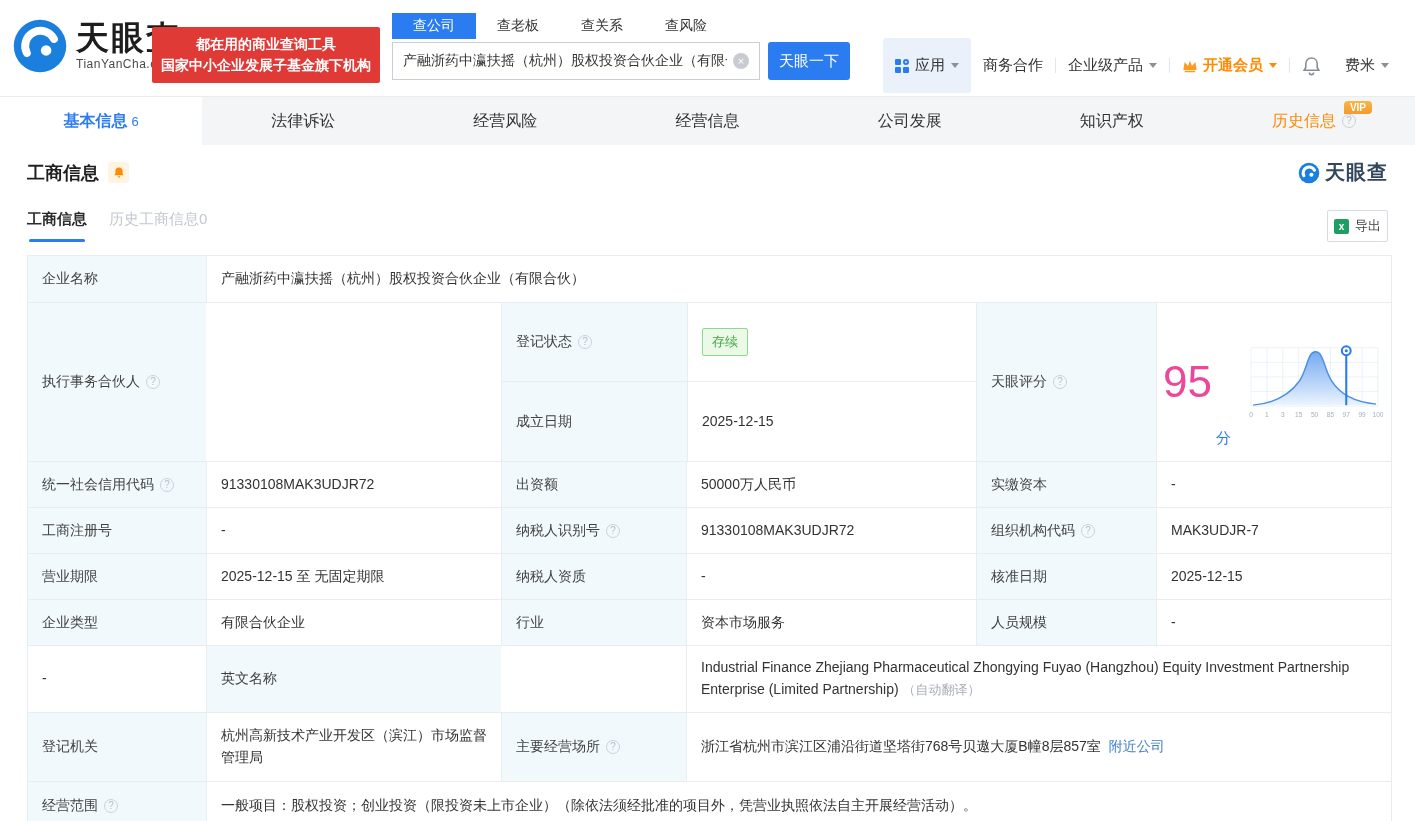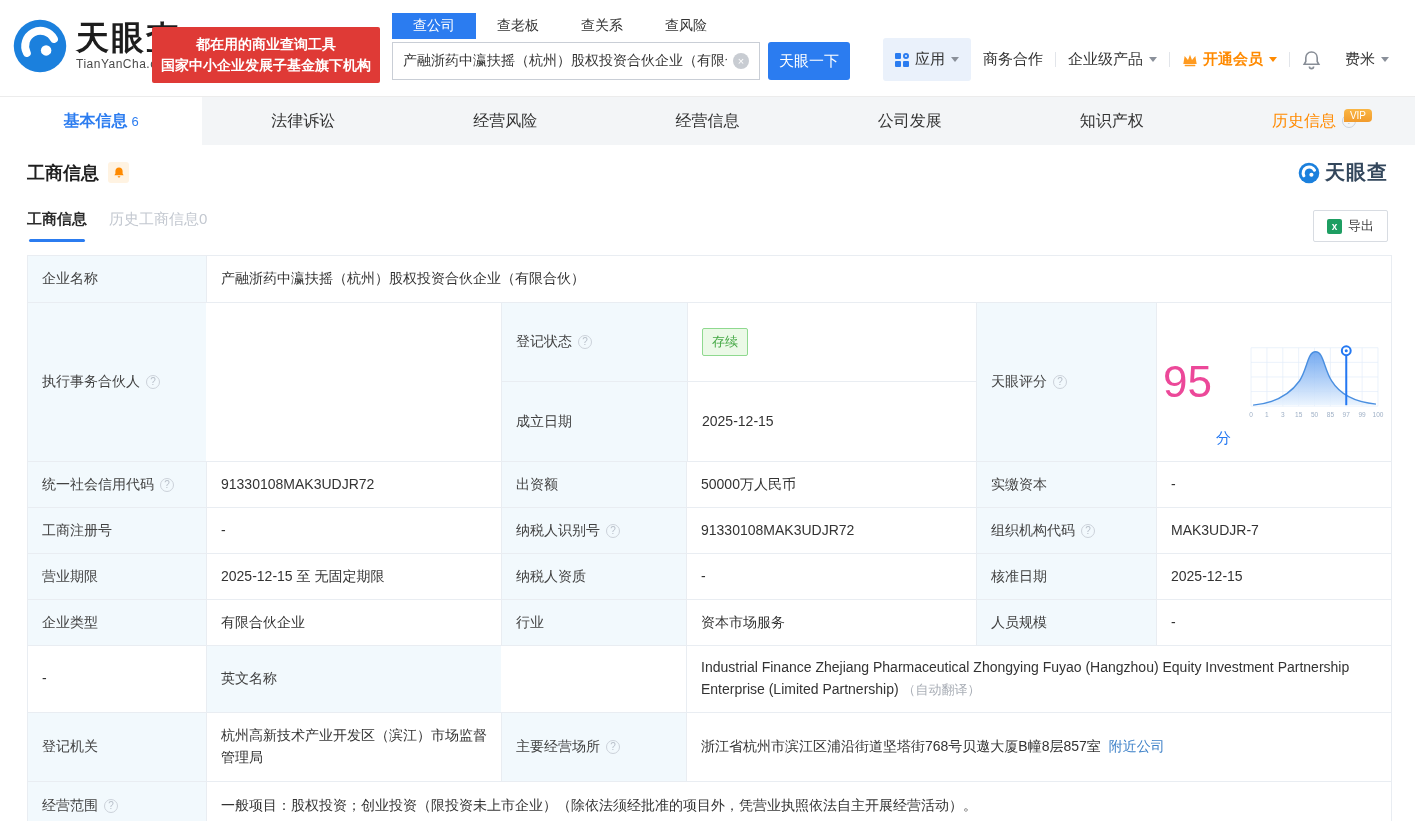--- a/index.html
+++ b/index.html
@@ -24,60 +24,60 @@
   .search-input { width: 368px; height: 38px; border: 1px solid #c9ced6; display: flex; align-items: center;
     padding: 0 10px; font-size: 14px; color: #333; background: #fff; }
   .search-input .text { white-space: nowrap; overflow: hidden; flex: 1; }
   .clear-icon { width: 16px; height: 16px; border-radius: 50%; background: #c8ccd2; color: #fff;
     font-size: 11px; line-height: 16px; text-align: center; margin-left: 6px; cursor: pointer; flex: none; }
   .clear-icon::after { content: "×"; }
   .search-btn { width: 82px; height: 38px; margin-left: 8px; background: #2b7cf0; color: #fff; border: none;
     font-size: 15px; border-radius: 3px; cursor: pointer; font-family: inherit; }
   .top-nav { position: absolute; right: 14px; top: 38px; display: flex; align-items: center; font-size: 15px; color: #333; }
   .nav-item { display: flex; align-items: center; cursor: pointer; padding: 0 12px; white-space: nowrap; }
-  .apps-pill { background: #eaf1fb; border-radius: 3px; padding: 12px 12px; }
+  .apps-pill { background: #eaf1fb; border-radius: 3px; padding: 18px 12px; }
   .grid-icon { display: grid; grid-template-columns: 6px 6px; grid-template-rows: 6px 6px; gap: 2px; margin-right: 6px; }
   .grid-icon i { background: #2b7cf0; border-radius: 1px; }
   .grid-icon i.ring { background: transparent; border: 2px solid #2b7cf0; border-radius: 50%; }
   .caret { width: 0; height: 0; border-left: 4px solid transparent; border-right: 4px solid transparent;
     border-top: 5px solid #8a909a; margin-left: 6px; }
   .caret.orange { border-top-color: #ff8a00; }
   .vline { width: 1px; height: 15px; background: #e2e5ea; }
   .vip-entry { color: #ff8a00; font-weight: bold; }
   .crown-icon { margin-right: 5px; display: inline-flex; }
   .bell-btn { padding: 0 12px; cursor: pointer; display: flex; }
   
   .main-tabs { display: flex; height: 49px; background: #f3f5f7; border-top: 1px solid #ececec; }
   .main-tab { flex: 1; display: flex; align-items: center; justify-content: center; font-size: 16px;
     color: #333; cursor: pointer; position: relative; }
   .main-tab.active { background: #fff; color: #2b7cf0; font-weight: bold; }
   .tab-count { font-size: 13px; margin-left: 4px; color: #2b7cf0; font-weight: normal; }
   .main-tab.history { color: #ff8a00; }
-  .vip-badge { position: absolute; top: 12px; left: calc(50% + 30px); background: linear-gradient(#f9b646,#f29b2c);
-    color: #fff; font-size: 10px; font-weight: normal; padding: 1px 6px; border-radius: 4px 4px 4px 0; }
+  .vip-badge { position: absolute; top: 4px; left: calc(50% + 30px); background: linear-gradient(#f9b646,#f29b2c);
+    color: #fff; font-size: 10px; font-weight: bold; padding: 1px 6px; border-radius: 4px 4px 4px 0; }
   .q { display: inline-block; width: 14px; height: 14px; border: 1px solid #ccd2da; border-radius: 50%;
     color: #b9c0ca; font-size: 10px; line-height: 12px; text-align: center; margin-left: 6px; cursor: pointer; flex: none; }
   .q::after { content: "?"; }
   
   .content { padding: 0 23px; }
   .sec-head { display: flex; justify-content: space-between; align-items: center; margin: 14px 4px 0 4px; }
   .sec-title-wrap { display: flex; align-items: center; }
   .sec-title { font-size: 18px; font-weight: bold; color: #1f1f1f; }
   .bell-badge { width: 21px; height: 21px; background: #fff3e2; border-radius: 3px; margin-left: 9px;
     display: flex; align-items: center; justify-content: center; cursor: pointer; }
   .watermark { display: flex; align-items: center; }
   .watermark .wm-text { font-size: 20px; font-weight: bold; color: #33475c; margin-left: 5px; letter-spacing: 1px; }
   .subtab-row { display: flex; justify-content: space-between; align-items: center; margin: 24px 4px 0 4px; }
   .subtabs { display: flex; gap: 22px; }
   .subtab { font-size: 15px; color: #c3c8d0; cursor: pointer; position: relative; padding-bottom: 13px; }
   .subtab.active { color: #2c2c2c; font-weight: bold; }
   .subtab.active::after { content: ""; position: absolute; left: 2px; right: 2px; bottom: 0; height: 3px;
     background: #2b7cf0; border-radius: 2px; }
   .export-btn { display: flex; align-items: center; border: 1px solid #d8dce2; border-radius: 2px;
-    padding: 6px 13px; font-size: 13px; color: #444; cursor: pointer; background: #fff; }
+    padding: 6px 6px; font-size: 13px; color: #444; cursor: pointer; background: #fff; }
   .xls-icon { width: 15px; height: 15px; background: #1e9e62; border-radius: 2px; color: #fff; font-size: 10px;
     font-weight: bold; text-align: center; line-height: 15px; margin-right: 6px; }
   .xls-icon::after { content: "x"; }
   
   .info-table { margin: 13px 4px 0 4px; border: 1px solid #e9edf2; width: 1365px; }
   .t-row { display: grid; grid-template-columns: 178px 295px 185px 290px 180px 236px; border-bottom: 1px solid #e9edf2; }
   .t-row:last-child { border-bottom: none; }
   .t-row > div + div { border-left: 1px solid #e9edf2; }
   .cell { padding: 10px 14px; font-size: 14px; line-height: 1.55; color: #333; display: flex; align-items: center; }
   .cell.label { background: #f2f9fd; color: #424242; }

